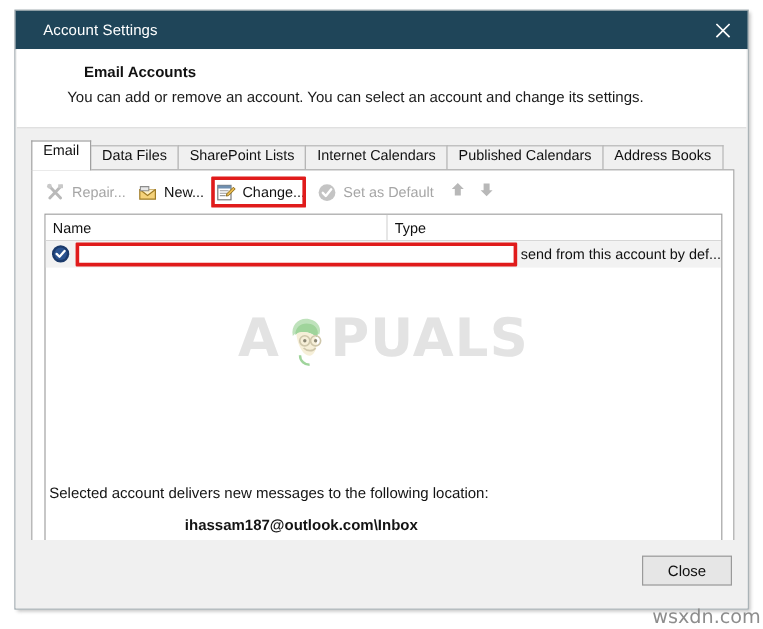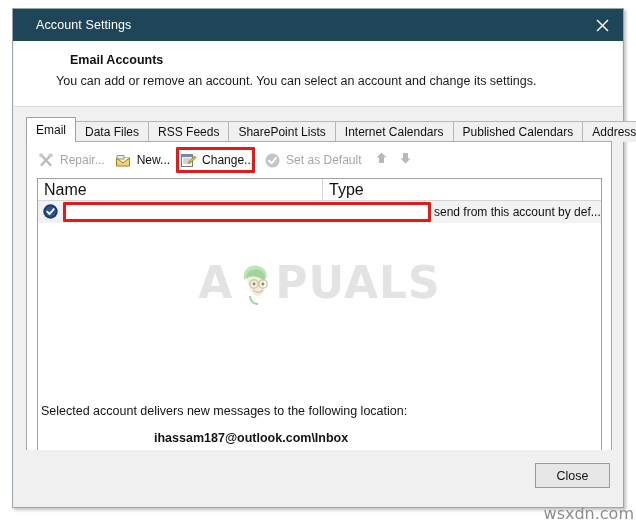--- a/index.html
+++ b/index.html
@@ -104,21 +104,21 @@
     top: 76px;
     display: flex;
     align-items: flex-end;
     height: 25px;
   }
   .tab {
     position: relative;
     height: 21px;
     padding: 0 9px;
     display: flex;
-    align-items: center;
+    align-items: flex-start;
     font-size: 12px;
     color: #101010;
     background: #f0f0f0;
     border: 1px solid #b6b6b6;
     border-bottom: none;
     margin-right: -1px;
     box-sizing: border-box;
     white-space: nowrap;
     cursor: pointer;
   }
@@ -219,21 +219,21 @@
     overflow: hidden;
   }
   .list-header {
     display: flex;
     height: 22px;
     border-bottom: 1px solid #d6d6d6;
     background: #ffffff;
     box-sizing: border-box;
   }
   .col-head {
-    font-size: 16px;
+    font-size: 12px;
     color: #111111;
     display: flex;
     align-items: center;
     padding-left: 6px;
     box-sizing: border-box;
     cursor: pointer;
   }
   .col-head.name { width: 285px; border-right: 1px solid #d6d6d6; }
   .col-head.type { flex: 1; }
 
@@ -366,23 +366,20 @@
         <div class="header-title">Email Accounts</div>
         <div class="header-sub">You can add or remove an account. You can select an account and change its settings.</div>
       </div>
 
       <div class="tabs">
         <div class="tab active">
           <span>Email</span>
         </div>
         <div class="tab">
           <span>Data Files</span>
-        </div>
-        <div class="tab">
-          <span>RSS Feeds</span>
         </div>
         <div class="tab">
           <span>SharePoint Lists</span>
         </div>
         <div class="tab">
           <span>Internet Calendars</span>
         </div>
         <div class="tab">
           <span>Published Calendars</span>
         </div>

